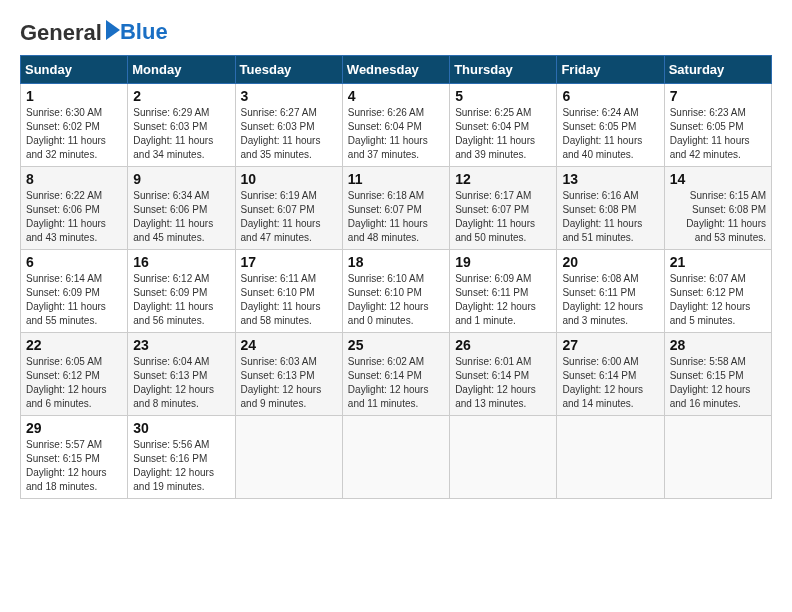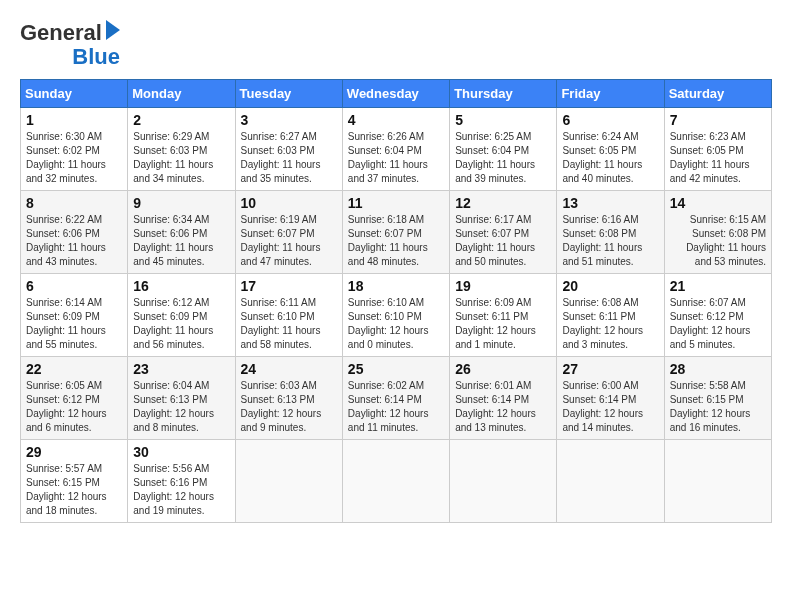--- a/index.html
+++ b/index.html
@@ -11,22 +11,22 @@
       padding: 20px;
     }
     .header {
       display: flex;
       justify-content: space-between;
       align-items: flex-start;
       margin-bottom: 10px;
     }
     .logo {
       display: flex;
-      flex-direction: column;
-      align-items: flex-end;
+      flex-direction: row;
+      align-items: flex-start;
     }
     .logo-text {
       font-size: 22px;
       font-weight: bold;
       color: #333;
       line-height: 1.1;
     }
     .logo-arrow {
       width: 0;
       height: 0;
@@ -51,21 +51,21 @@
     .location {
       font-size: 16px;
       color: #555;
     }
     table {
       width: 100%;
       border-collapse: collapse;
       font-size: 11px;
     }
     th {
-      background-color: #3b82f6;
+      background-color: #0c4a6e;
       color: #fff;
       padding: 6px 4px;
       text-align: left;
       font-size: 13px;
       font-weight: bold;
       border: 1px solid #2b6cb0;
     }
     td {
       border: 1px solid #ccc;
       vertical-align: top;

